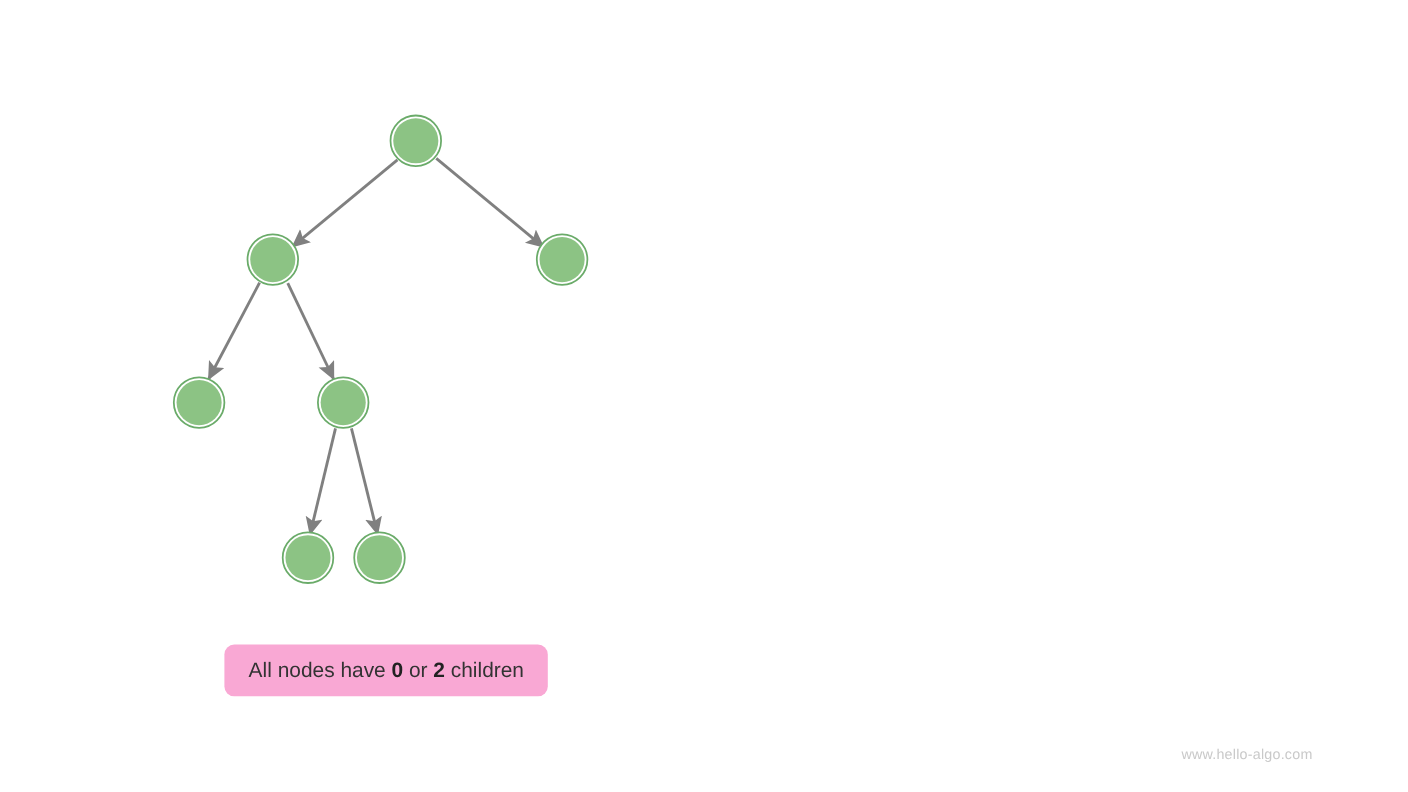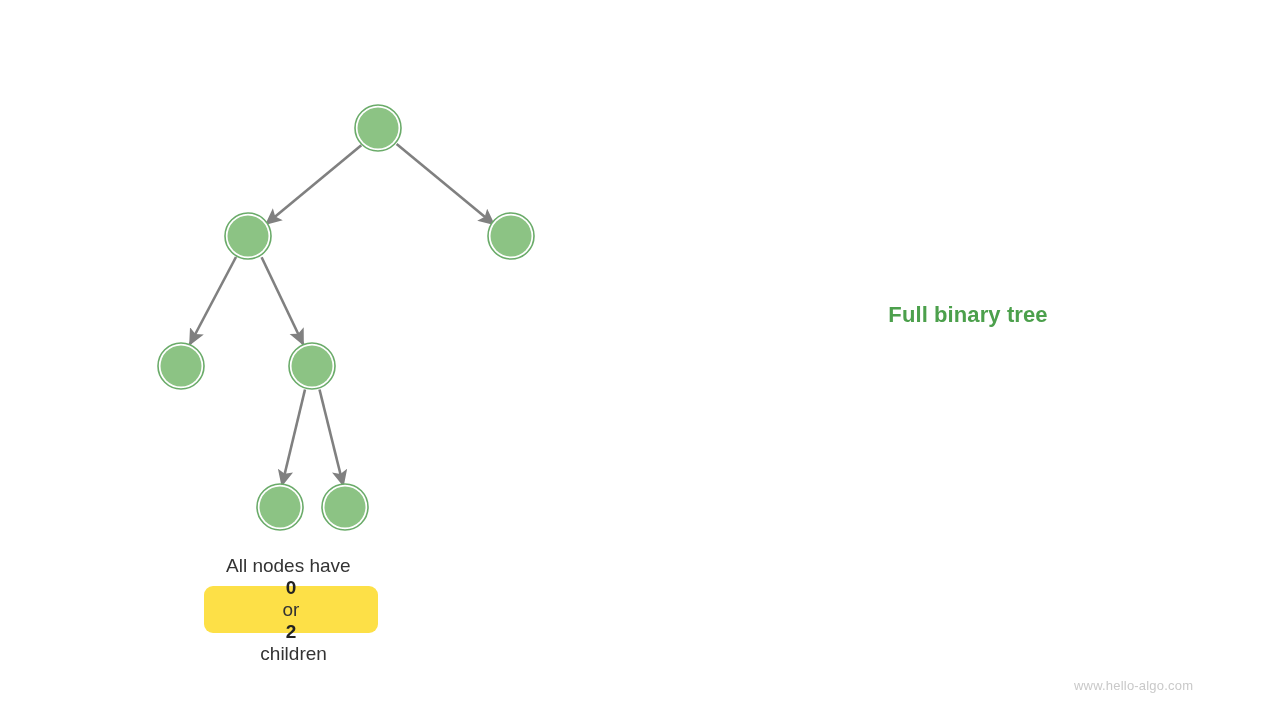--- a/index.html
+++ b/index.html
@@ -46,26 +46,25 @@
   .caption-pill {
     position: absolute;
     left: 204px;
     top: 586px;
     height: 47px;
     box-sizing: border-box;
     padding: 16px 22px;
     display: flex;
     align-items: center;
     justify-content: center;
-    background: #fde047;
+    background: #f9a8d4;
     border-radius: 9px;
     font-size: 19px;
     color: #333333;
     white-space: nowrap;
-    flex-direction: column;
   }
   .caption-pill .strong {
     font-weight: bold;
     color: #222222;
   }
   .caption-pill .seg {
     white-space: pre;
   }
 
   .watermark {
@@ -125,21 +124,20 @@
         <circle cx="280" cy="507" r="23" fill="#ffffff" stroke="#6aab69" stroke-width="1.6"></circle>
         <circle cx="280" cy="507" r="20.5" fill="#8cc384"></circle>
       </g>
       <g>
         <circle cx="345" cy="507" r="23" fill="#ffffff" stroke="#6aab69" stroke-width="1.6"></circle>
         <circle cx="345" cy="507" r="20.5" fill="#8cc384"></circle>
       </g>
     </g>
   </svg>
 
-  <div class="diagram-title">Full binary tree</div>
 
   <div class="caption-pill">
     <span class="seg">All nodes have </span>
       <span class="strong">0</span>
       <span class="seg"> or </span>
       <span class="strong">2</span>
       <span class="seg"> children</span>
   </div>
 
   <div class="watermark">www.hello-algo.com</div>

